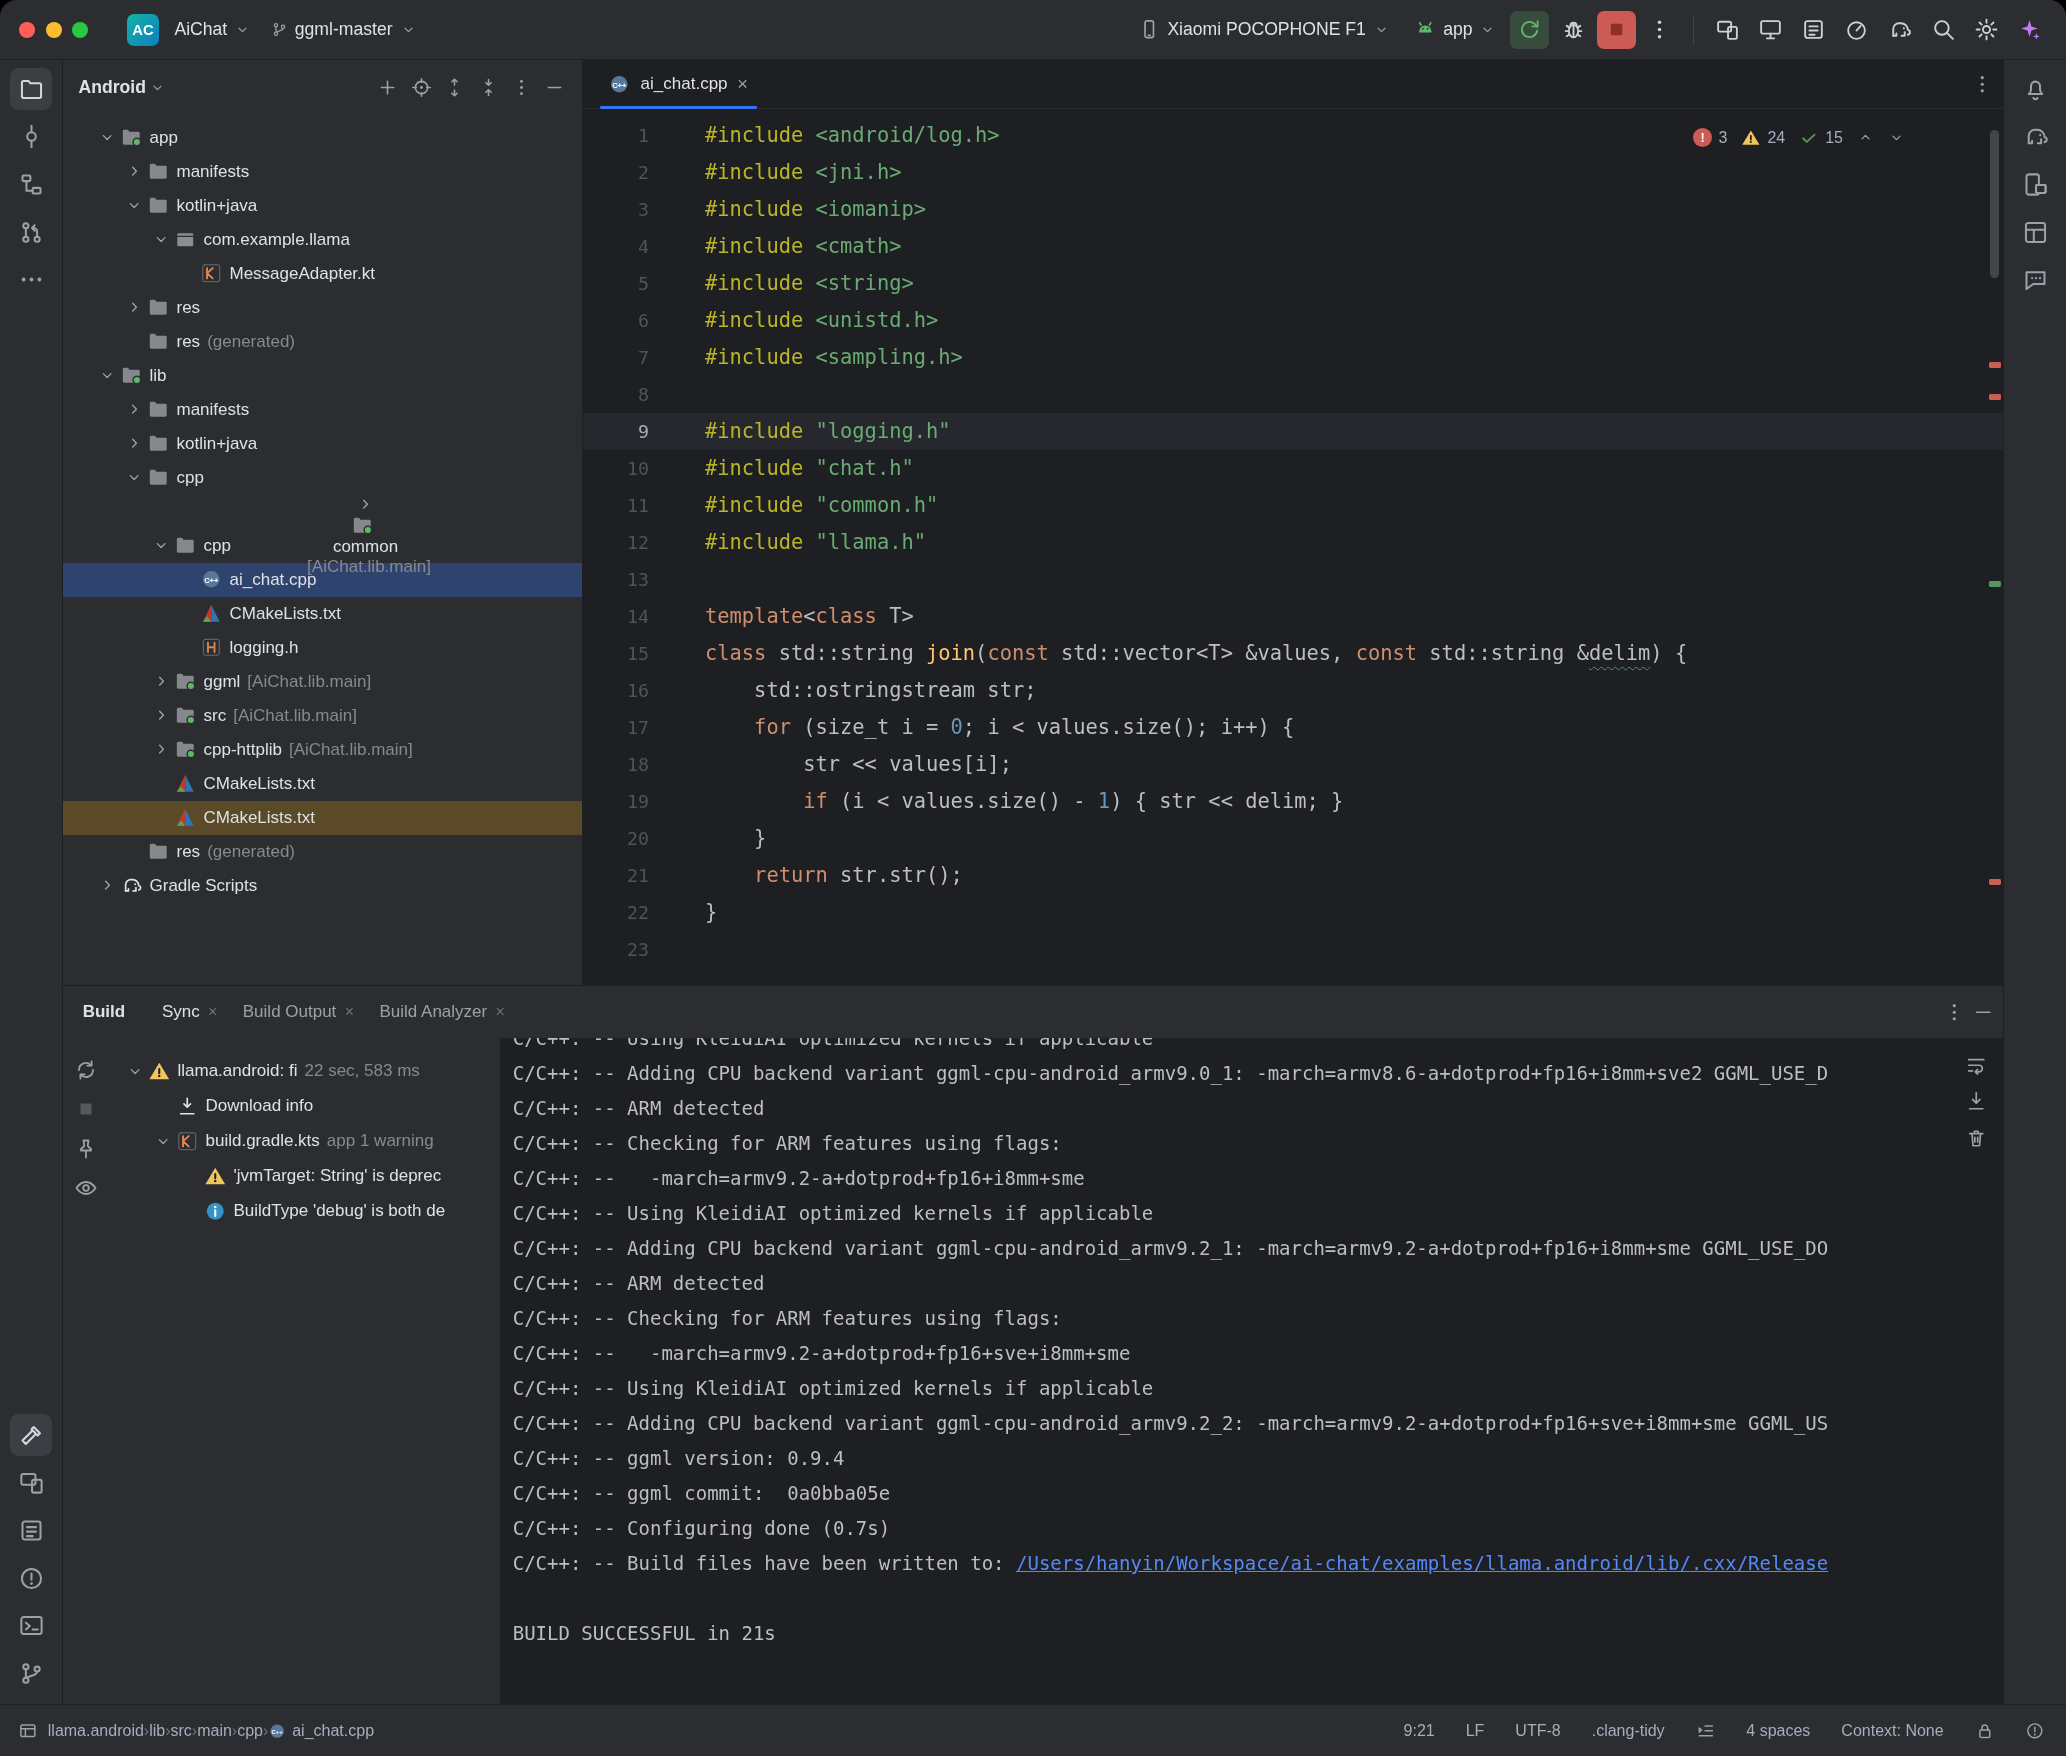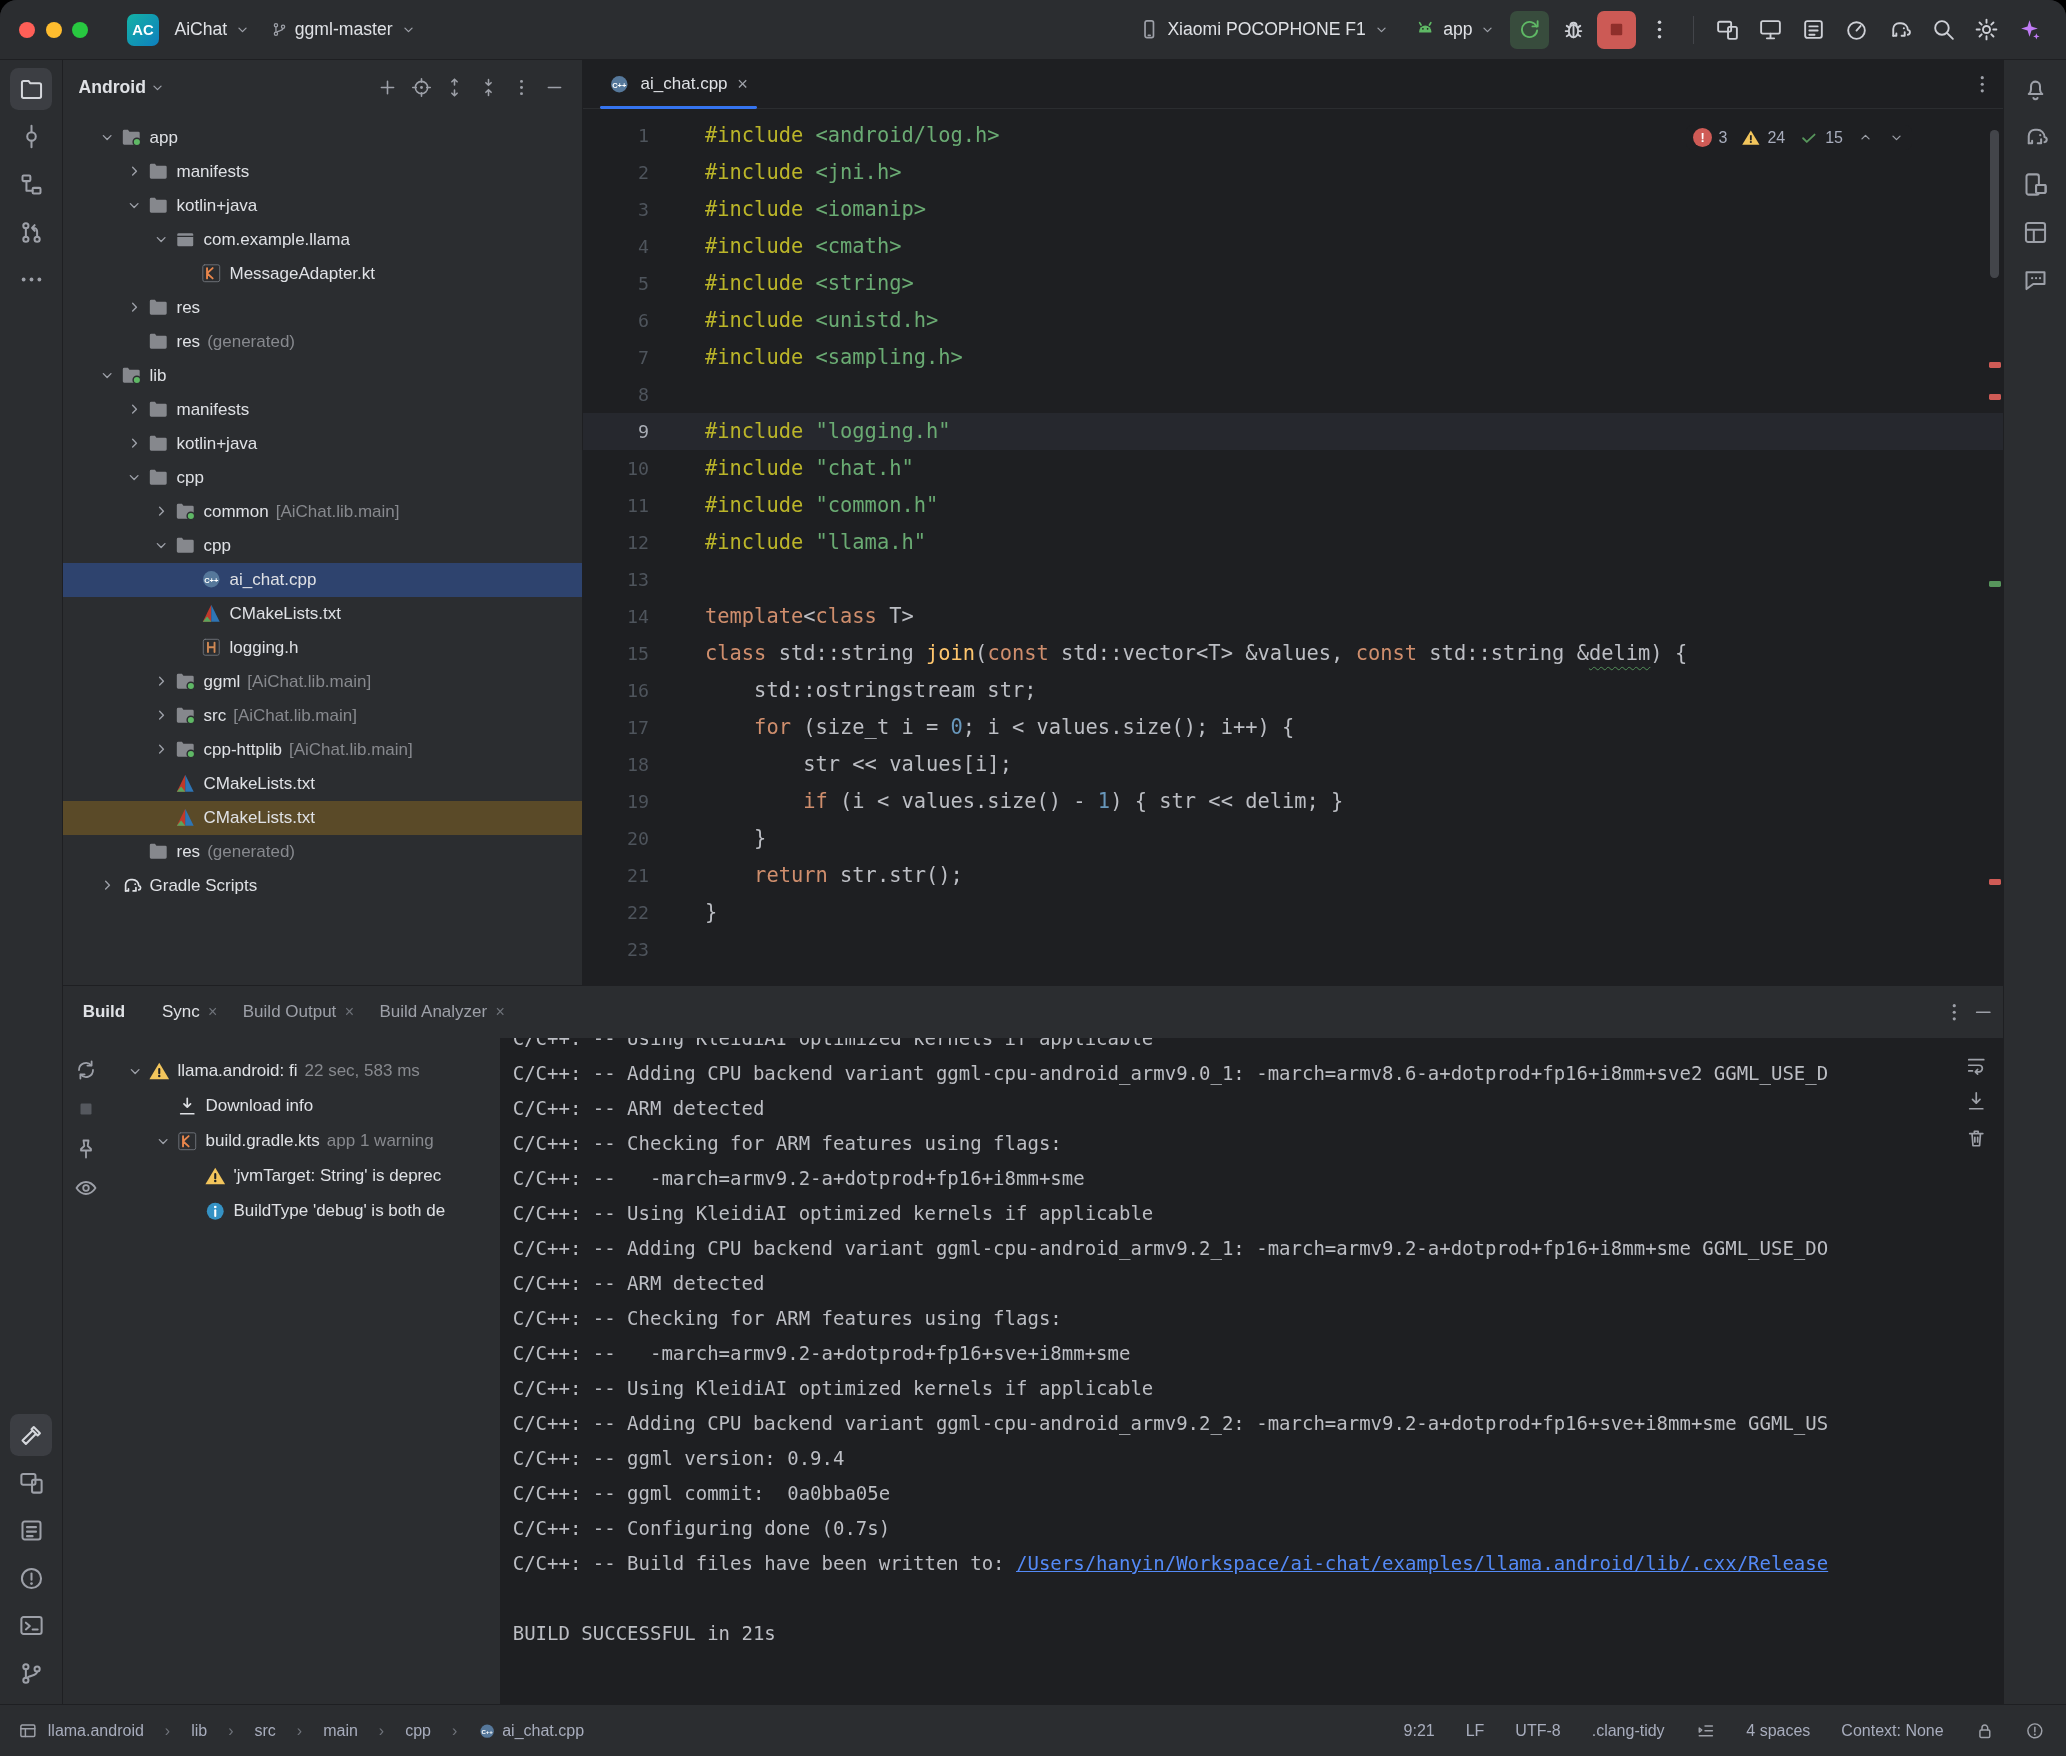--- a/index.html
+++ b/index.html
@@ -94,21 +94,21 @@
   .btree .trow{height:35px;}
   .bconsole{flex:1;min-width:0;background:#1E1F22;position:relative;overflow:hidden;padding-left:12.7px;font-family:"DejaVu Sans Mono",monospace;font-size:19px;color:#BCBEC4;}
   .cline{height:35px;line-height:35px;white-space:pre;}
   .cline.clipped{margin-top:-17px;}
   .clink{color:#548AF7;text-decoration:underline;}
   .console-icons{position:absolute;top:15.5px;right:15.5px;display:flex;flex-direction:column;gap:14px;color:#9DA0A8;}
   .console-icons .ico{width:22.5px;height:22.5px;}
   
   .statusbar{flex:0 0 53px;background:#2B2D30;border-top:0.7px solid #1E1F22;display:flex;align-items:center;padding:0 21px 0 18.3px;font-size:16px;color:#A8ADBD;}
   .sbi{width:19.7px;height:19.7px;color:#9DA0A8;}
-  .bcrumbs{display:flex;align-items:center;gap:21px;margin-left:9.8px;}
+  .bcrumbs{display:flex;align-items:center;gap:0;margin-left:9.8px;}
   .bitem{display:flex;align-items:center;gap:5.6px;color:#A8ADBD;}
   .bitem .ico{width:18.3px;height:18.3px;}
   .bsep{color:#6F737A;}
   .sb-right{margin-left:auto;display:flex;align-items:center;gap:31px;}
 </style>
 </head>
 <body>
 
 <div class="app">
 
@@ -575,21 +575,21 @@
                     <path d="M7 10l5 5 5-5"></path>
                   </svg>
                 </span>
                 <span class="ico">
                   <svg viewBox="0 0 24 24" fill="none" stroke="currentColor" stroke-width="1.8" stroke-linecap="round" stroke-linejoin="round">
                     <path d="M3 5.5A1.5 1.5 0 014.5 4h4L10 6h9.5A1.5 1.5 0 0121 7.5v11a1.5 1.5 0 01-1.5 1.5h-15A1.5 1.5 0 013 18.5z" fill="#86888D" stroke="none"></path>
                   </svg>
                 </span>
                 <span class="lbl">cpp</span>
               </div>
-              <div class="trow" style="padding-left: 86px;">
+              <div class="trow" style="padding-left: 86px; flex-direction: column;">
                 <span class="chev">
                   <svg viewBox="0 0 24 24" fill="none" stroke="currentColor" stroke-width="1.8" stroke-linecap="round" stroke-linejoin="round">
                     <path d="M10 7l5 5-5 5"></path>
                   </svg>
                 </span>
                 <span class="ico">
                   <svg viewBox="0 0 24 24" fill="none" stroke="currentColor" stroke-width="1.8" stroke-linecap="round" stroke-linejoin="round">
                     <path d="M3 5.5A1.5 1.5 0 014.5 4h4L10 6h9.5A1.5 1.5 0 0121 7.5v11a1.5 1.5 0 01-1.5 1.5h-15A1.5 1.5 0 013 18.5z" fill="#86888D" stroke="none"></path>
                     <circle cx="18" cy="17" r="4" fill="#5FB865" stroke="#2B2D30" stroke-width="1.5"></circle>
                   </svg>

